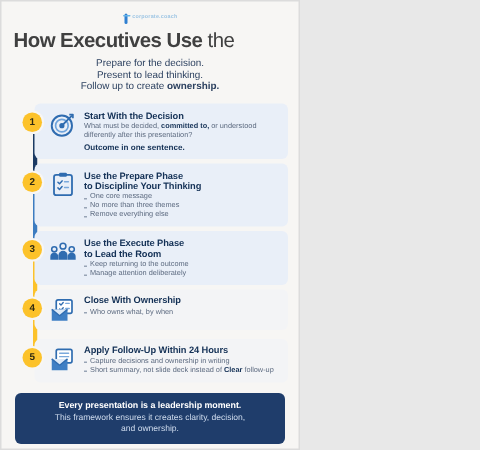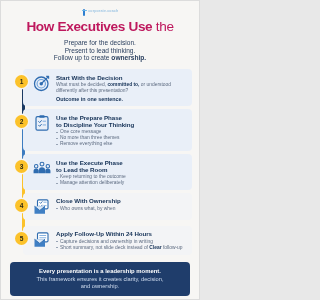--- a/index.html
+++ b/index.html
@@ -34,22 +34,22 @@
     position:absolute;left:0;top:1.4px;width:5px;height:1.6px;
     background:#67b4e8;border-radius:1px;
   }
   .brand-text{
     font-size:3.6px;letter-spacing:.15px;color:#9fc6e4;font-weight:700;
     white-space:nowrap;line-height:1;
   }
 
   
   .headline{
-    margin:3px 8px 0;text-align:center;
-    color:#be185d;
+    margin:3px 8px 0;text-align:left;
+    color:#404040;
     font-size:13.6px;line-height:12.6px;
     font-weight:700;letter-spacing:-.35px;
   }
   .headline .lt{font-weight:400;}
 
   .subhead{
     margin:5px 10px 0;text-align:center;
     color:#2a3f5e;font-size:6.6px;line-height:7.9px;font-weight:400;
   }
   .subhead b{font-weight:700;}

